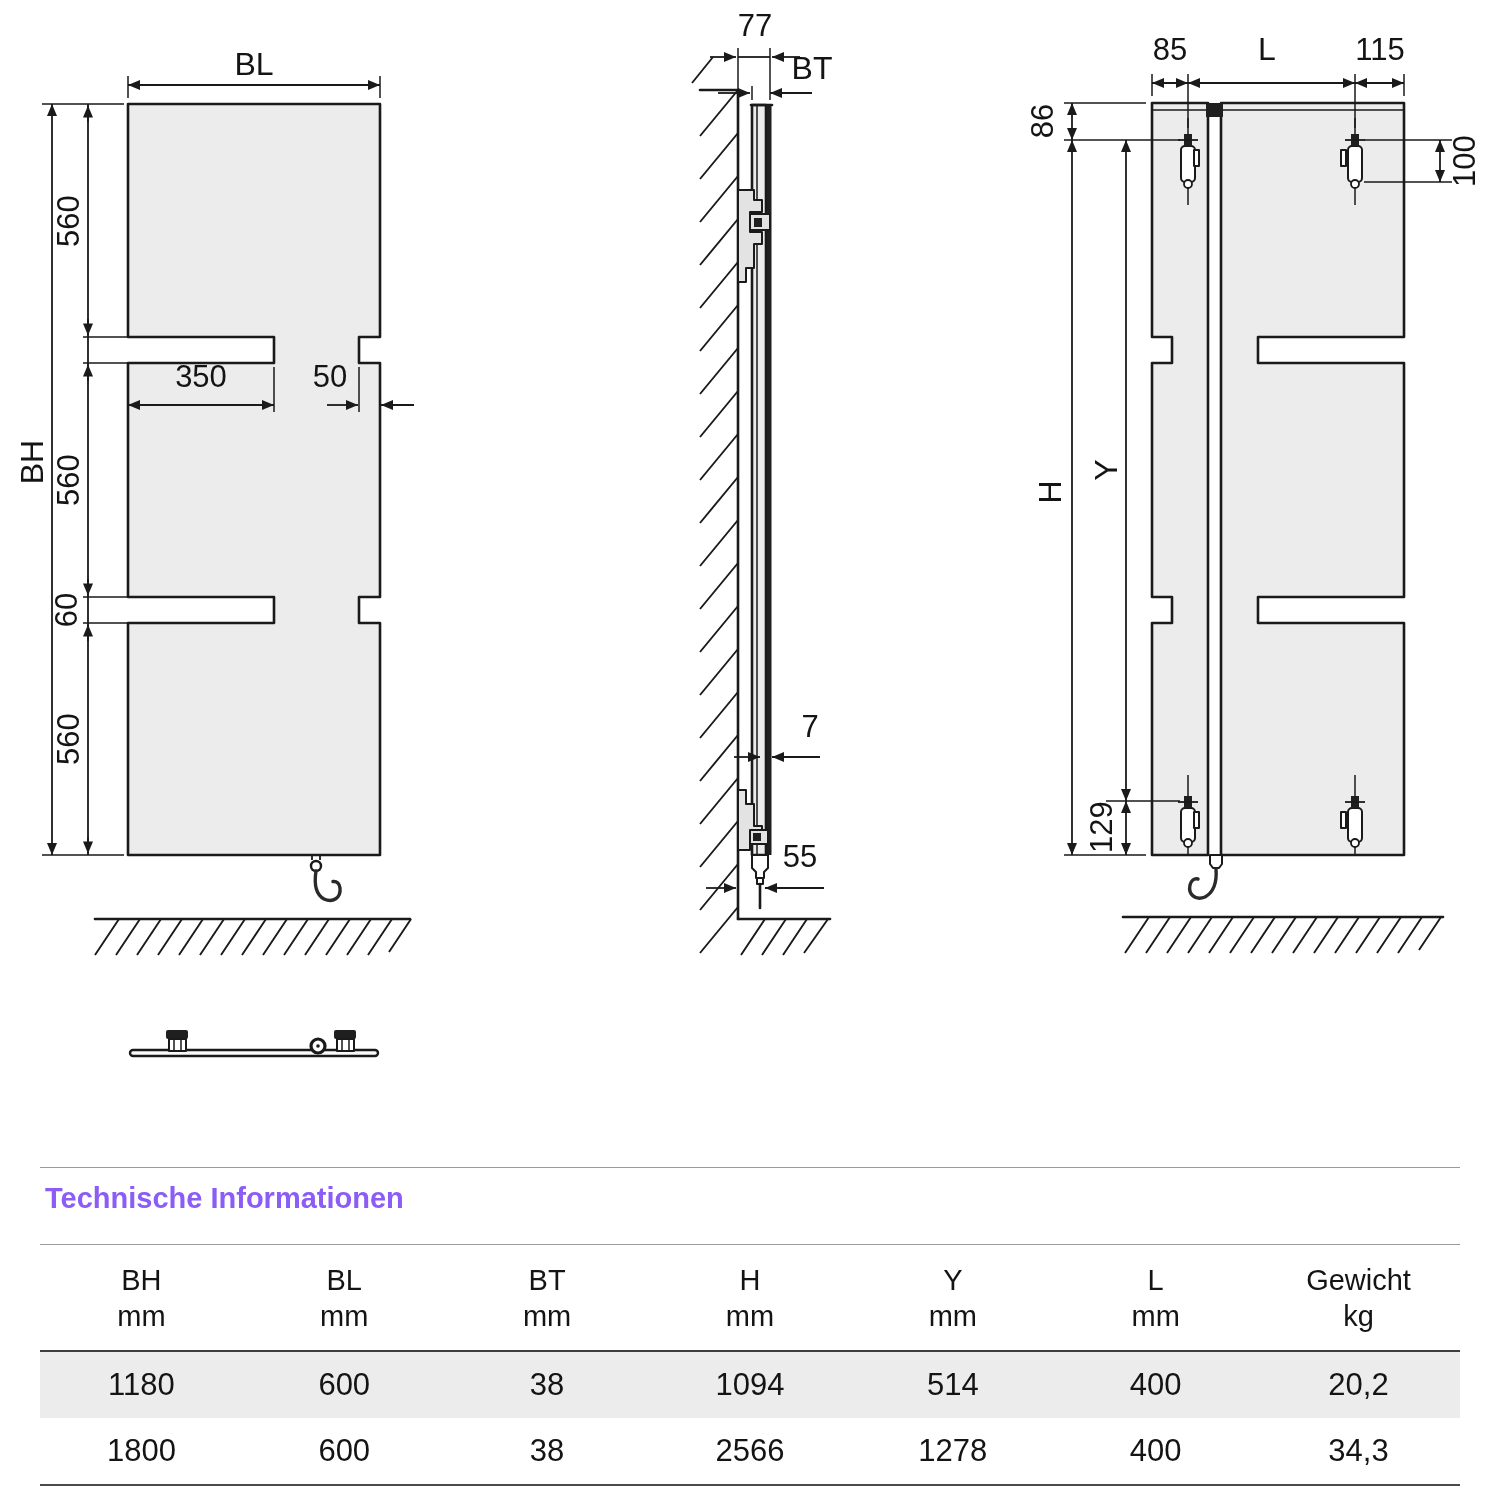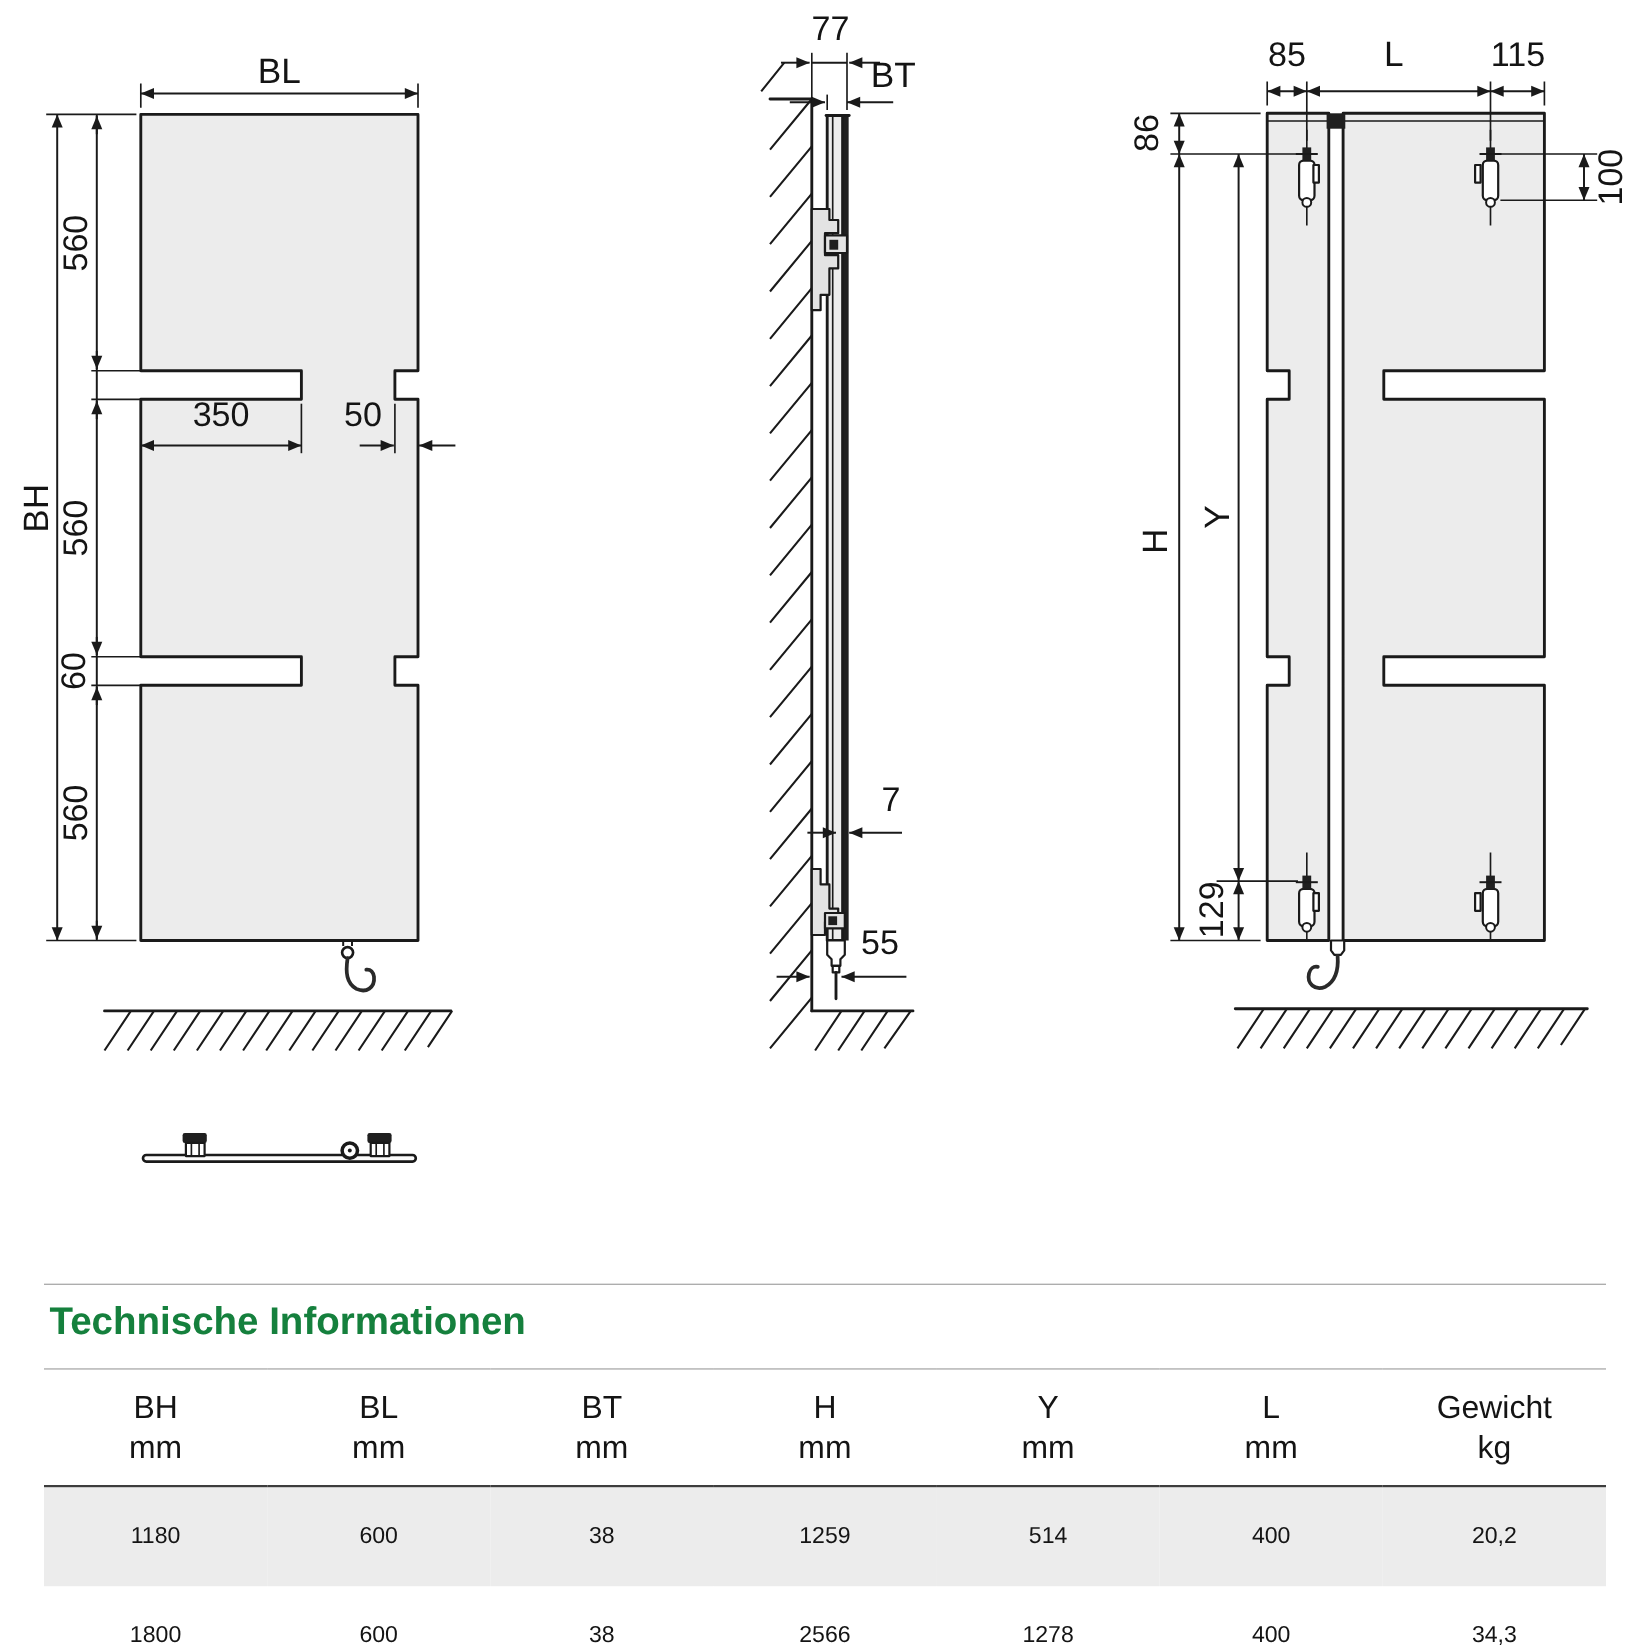--- a/index.html
+++ b/index.html
@@ -12,27 +12,27 @@
   .ext{stroke:#1a1a1a;stroke-width:1.5;fill:none;}
   .hatch{stroke:#1a1a1a;stroke-width:1.9;fill:none;}
   .dim{font:31px "Liberation Sans",sans-serif;fill:#141414;text-anchor:middle;}
   .dimL{font:32px "Liberation Sans",sans-serif;fill:#141414;text-anchor:middle;}
   .fillpart{fill:#e3e3e3;stroke:#1a1a1a;stroke-width:2;stroke-linejoin:round;}
   .whitepart{fill:#ffffff;stroke:#1a1a1a;stroke-width:2;stroke-linejoin:round;}
   .dark{fill:#1f1f1f;stroke:none;}
 
   
   .rule-top{position:absolute;left:40px;top:1167px;width:1420px;height:0;border-top:1px solid #9a9a9a;}
-  .tbl-title{position:absolute;left:45px;top:1182px;font-size:35px;font-weight:bold;color:#15803d;}
+  .tbl-title{position:absolute;left:45px;top:1182px;font-size:29px;font-weight:bold;color:#8b5cf6;}
   .spec-table{position:absolute;left:40px;top:1244px;width:1420px;border-collapse:collapse;table-layout:fixed;
               border-top:1px solid #9a9a9a;}
   .spec-table th{font-weight:normal;height:105px;vertical-align:middle;padding:0;}
   .hdr-label,.hdr-unit{font-size:29px;line-height:36px;text-align:center;color:#141414;}
   .spec-table thead tr{border-bottom:2px solid #3d3d3d;}
-  .spec-table td{font-size:21px;text-align:center;height:58px;vertical-align:middle;padding:16px;color:#141414;}
+  .spec-table td{font-size:31px;text-align:center;height:58px;vertical-align:middle;padding:4px;color:#141414;}
   .spec-table tbody tr:first-child{background:#ececec;}
   .spec-table tbody tr:last-child{border-bottom:2px solid #4a4a4a;}
 </style>
 </head>
 <body>
 
 <div id="page">
 
 <svg width="1500" height="1150" viewBox="0 0 1500 1150">
   <defs>
@@ -264,21 +264,21 @@
             <div class="hdr-label">Gewicht</div>
             <div class="hdr-unit">kg</div>
           </th>
     </tr>
   </thead>
   <tbody>
     <tr>
       <td>1180</td>
       <td>600</td>
       <td>38</td>
-      <td>1259</td>
+      <td>1094</td>
       <td>514</td>
       <td>400</td>
       <td>20,2</td>
     </tr>
     <tr>
       <td>1800</td>
       <td>600</td>
       <td>38</td>
       <td>2566</td>
       <td>1278</td>

